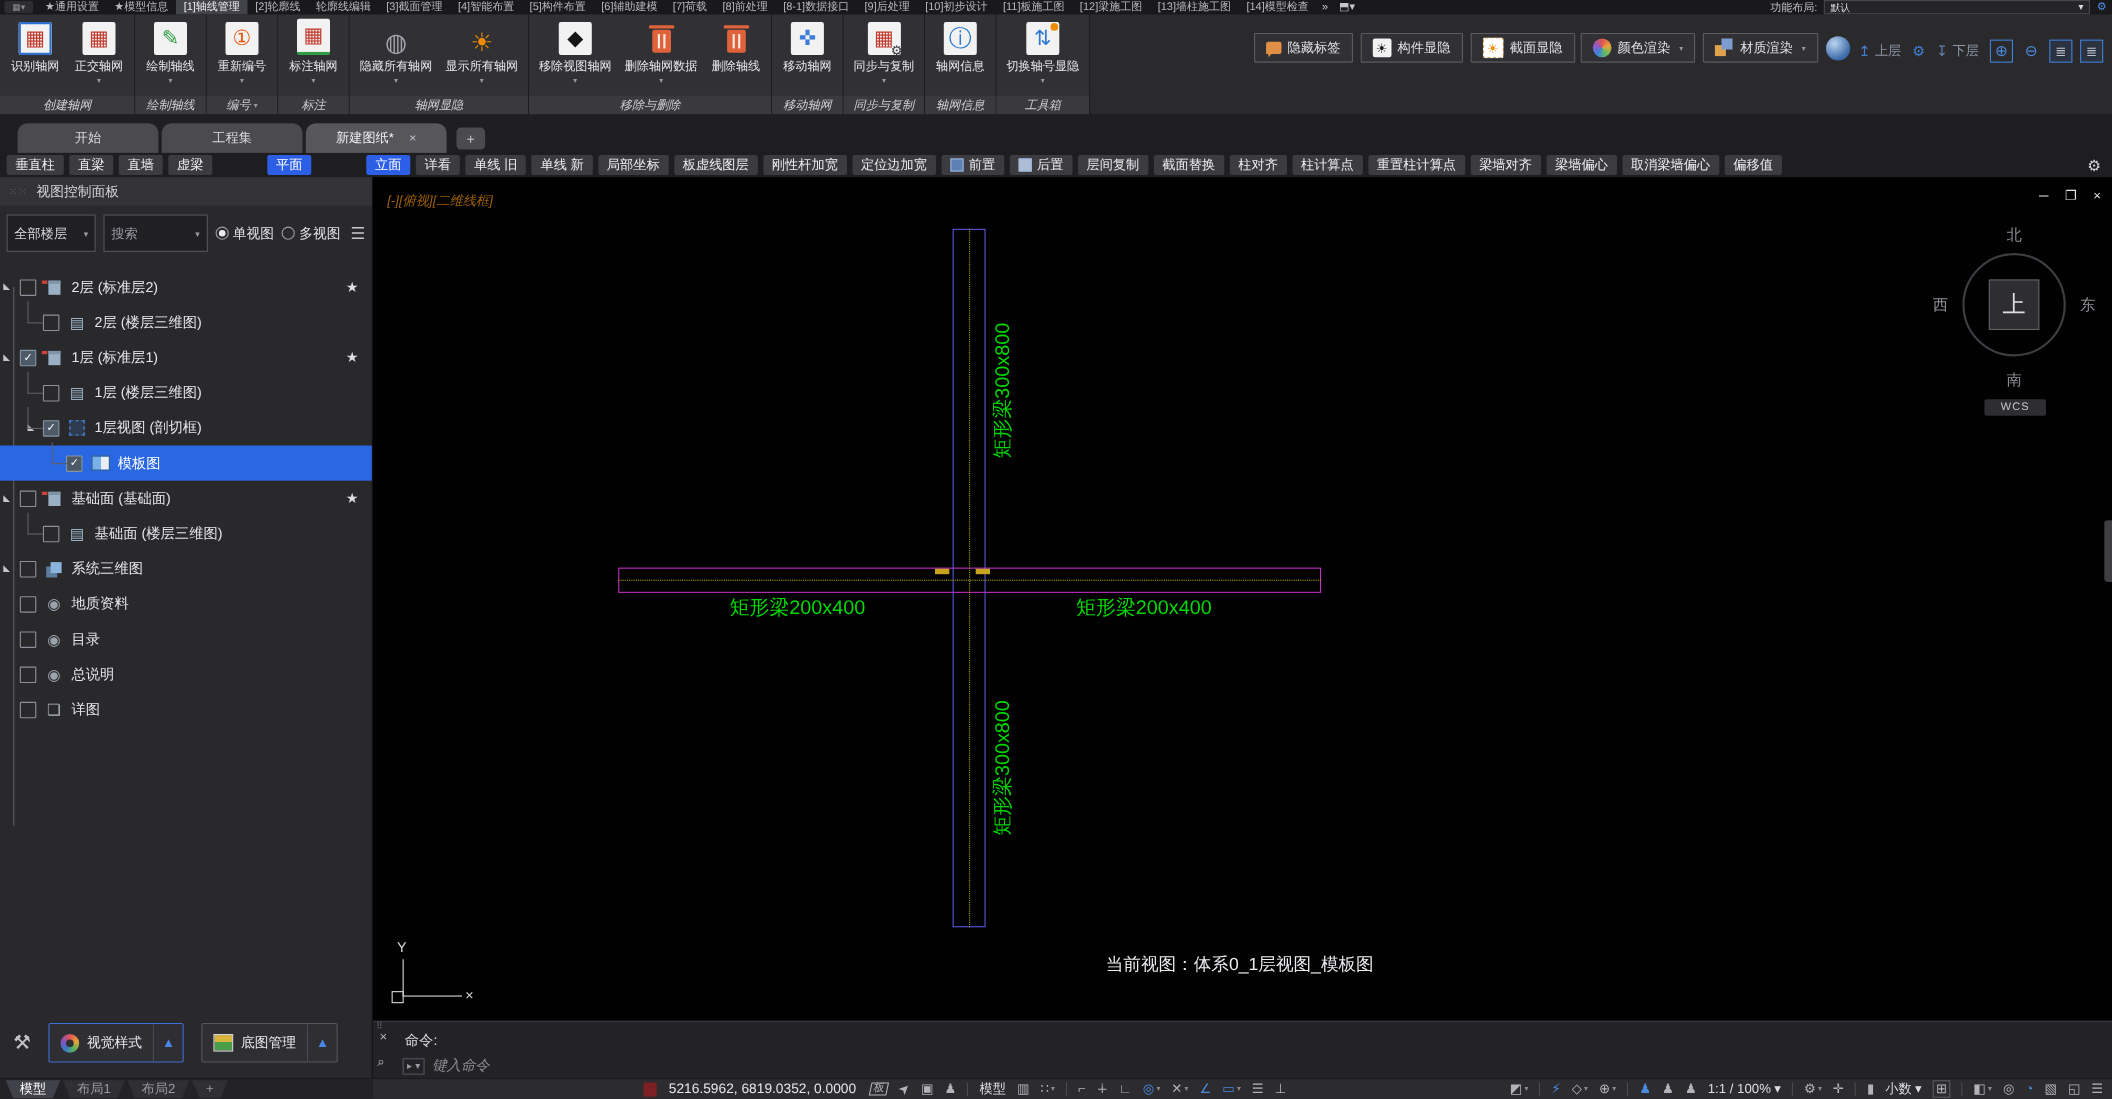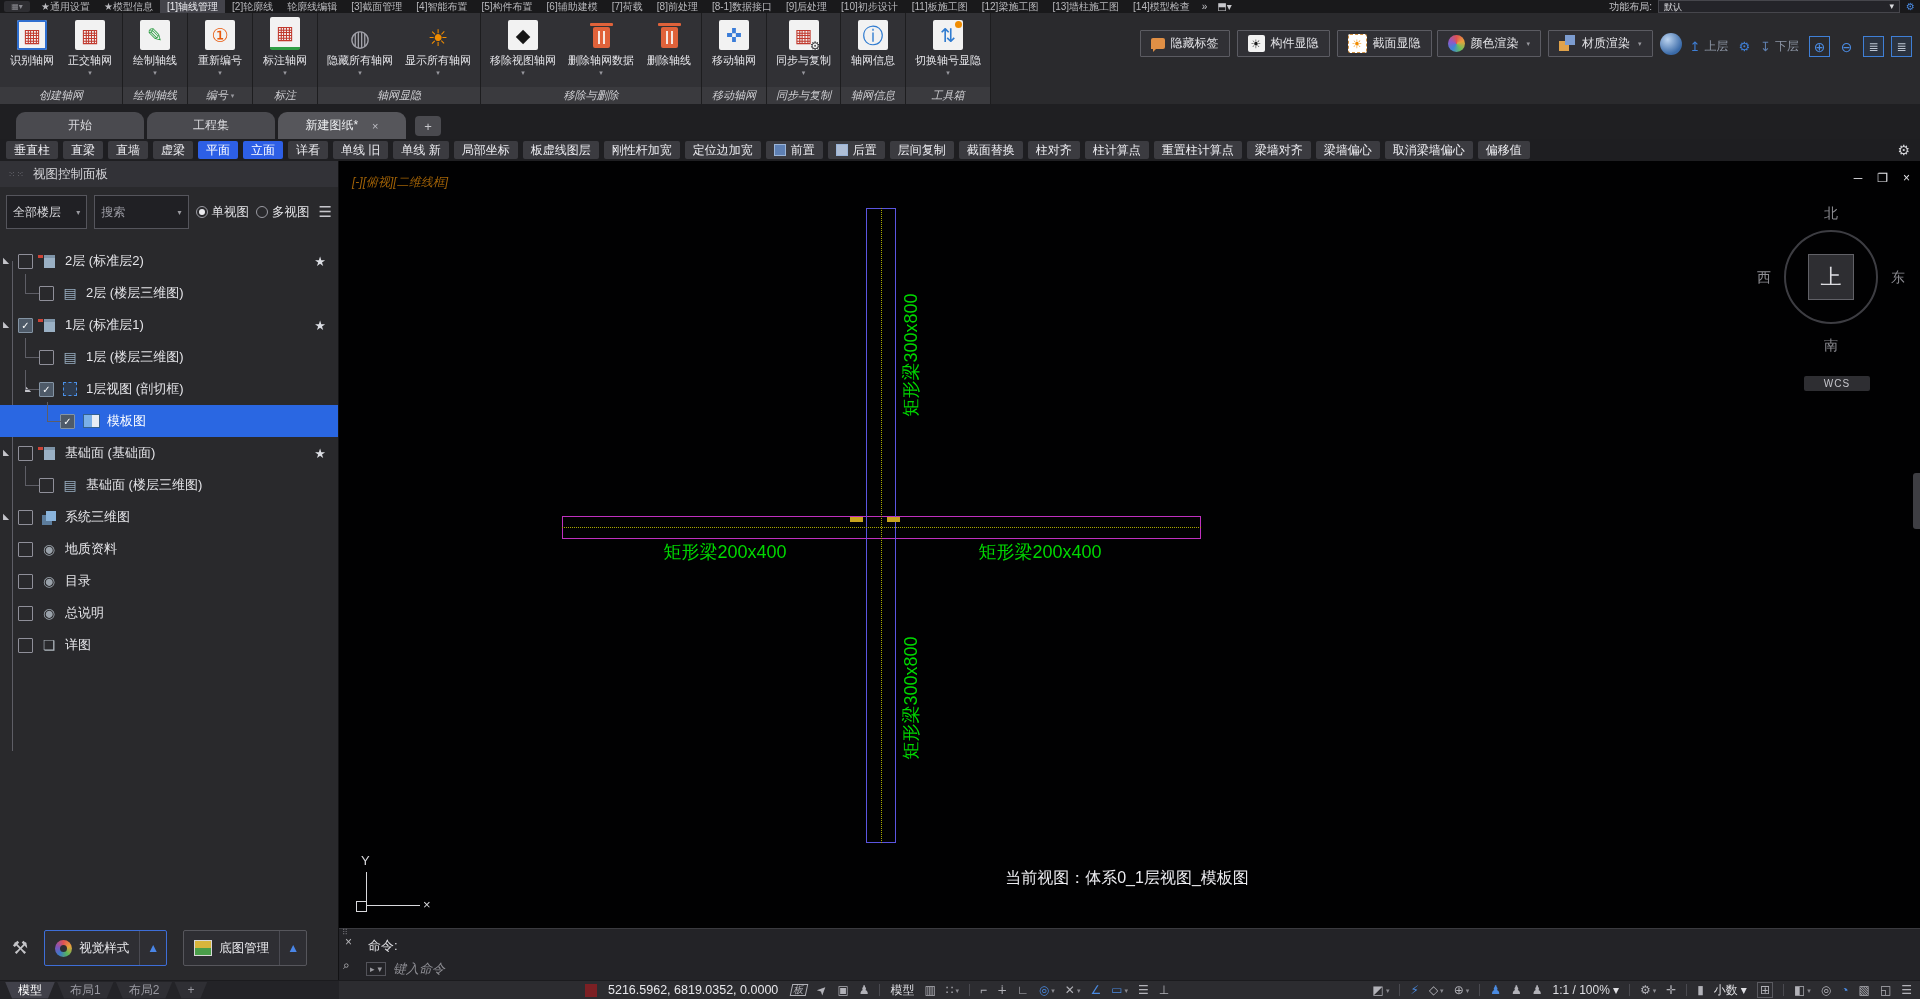--- a/index.html
+++ b/index.html
@@ -73,21 +73,21 @@
   .dtab.active{background:#56565b;color:#eceef0;}
   .dtab .x{font-size:11px;color:#bfbfc6;}
   .dtab-add{height:20px;width:26px;margin-bottom:3px;margin-left:6px;background:#4a4a4f;border-radius:4px;
             color:#c8c8cc;display:flex;align-items:center;justify-content:center;font-size:13px;}
 
   
   #qtoolbar{position:absolute;left:0;top:139px;width:1920px;height:22px;background:#1e1e21;
             display:flex;align-items:center;gap:5px;padding:0 6px;box-sizing:border-box;}
   .qbtn{height:18px;background:#3b3b40;border-radius:2px;color:#ededf1;font-size:12px;display:flex;
         align-items:center;padding:0 8px;gap:5px;white-space:nowrap;}
-  .qbtn.active{background:#2d5fe6;color:#fff;}
+  .qbtn.active{background:#2d5fe6;color:#fff;margin-left:45px;}
   .mini-ico{width:12px;height:12px;border:1px solid #9ab4d8;background:#5e80b4;box-sizing:border-box;}
   .mini-ico.back{background:#aebed6;}
   .q-gear{margin-left:auto;color:#d2d2d6;font-size:14px;padding-right:4px;}
 
   
   #leftpanel{position:absolute;left:0;top:161px;width:339px;height:819px;background:#29292c;border-right:1px solid #121214;box-sizing:border-box;}
   .lp-header{height:26px;background:#323237;color:#d5d5d9;font-size:12.5px;display:flex;align-items:center;gap:8px;padding-left:8px;}
   .lp-grip{color:#63636a;font-size:9px;letter-spacing:1px;}
   .lp-controls{display:flex;align-items:center;gap:7px;padding:8px 6px 0 6px;}
   .combo{height:24px;background:#202024;border:1px solid #55555c;color:#d8d8dc;font-size:12px;
@@ -133,22 +133,22 @@
   .cv-handle{position:absolute;right:0;top:312px;width:7px;height:56px;background:#3e3e43;border-radius:3px 0 0 3px;}
   .compass{position:absolute;left:1408px;top:42px;width:168px;height:180px;color:#8e8e94;font-size:14px;}
   .ring{position:absolute;left:37px;top:27px;width:94px;height:94px;border:2px solid rgba(112,112,120,.55);border-radius:50%;box-sizing:border-box;}
   .cN{position:absolute;left:0;right:0;top:2px;text-align:center;}
   .cS{position:absolute;left:0;right:0;top:134px;text-align:center;}
   .cW{position:absolute;left:10px;top:66px;}
   .cE{position:absolute;right:10px;top:66px;}
   .cCenter{position:absolute;left:61px;top:51px;width:46px;height:46px;background:rgba(122,122,130,.38);
            border:1px solid rgba(160,160,168,.45);display:flex;align-items:center;justify-content:center;
            font-size:21px;color:#dcdce0;box-sizing:border-box;}
-  .wcs{position:absolute;left:57px;top:160px;width:66px;height:15px;background:rgba(132,132,140,.35);border-radius:2px;
-       color:#c6c6cc;font-size:10px;display:flex;align-items:center;justify-content:center;letter-spacing:1px;margin-top:13px;}
+  .wcs{position:absolute;left:57px;top:160px;width:56px;height:15px;background:rgba(132,132,140,.35);border-radius:2px;
+       color:#c6c6cc;font-size:10px;display:flex;align-items:center;justify-content:center;letter-spacing:1px;}
   .beam-h{position:absolute;left:223px;top:355px;width:639px;height:23px;border:1px solid #bf30bf;box-sizing:border-box;}
   .beam-v{position:absolute;left:527px;top:47px;width:30px;height:635px;border:1px solid #5b55e0;box-sizing:border-box;}
   .cl-v{position:absolute;left:542px;top:47px;height:635px;width:0;border-left:1px dotted #a8a800;}
   .cl-h{position:absolute;left:223px;top:366px;width:639px;height:0;border-top:1px dotted #a8a800;}
   .grip{position:absolute;width:13px;height:5px;background:#c8a41e;}
   .blabel{position:absolute;color:#00d800;font-size:18px;white-space:nowrap;text-align:center;}
   .blabel.vert{width:184px;transform:rotate(-90deg);}
   .ucs{position:absolute;left:14px;top:694px;width:96px;height:70px;color:#d8d8dc;}
   .ucs .vy{position:absolute;left:13px;top:17px;width:1px;height:33px;background:#d8d8dc;}
   .ucs .hx{position:absolute;left:13px;top:50px;width:54px;height:1px;background:#d8d8dc;}

